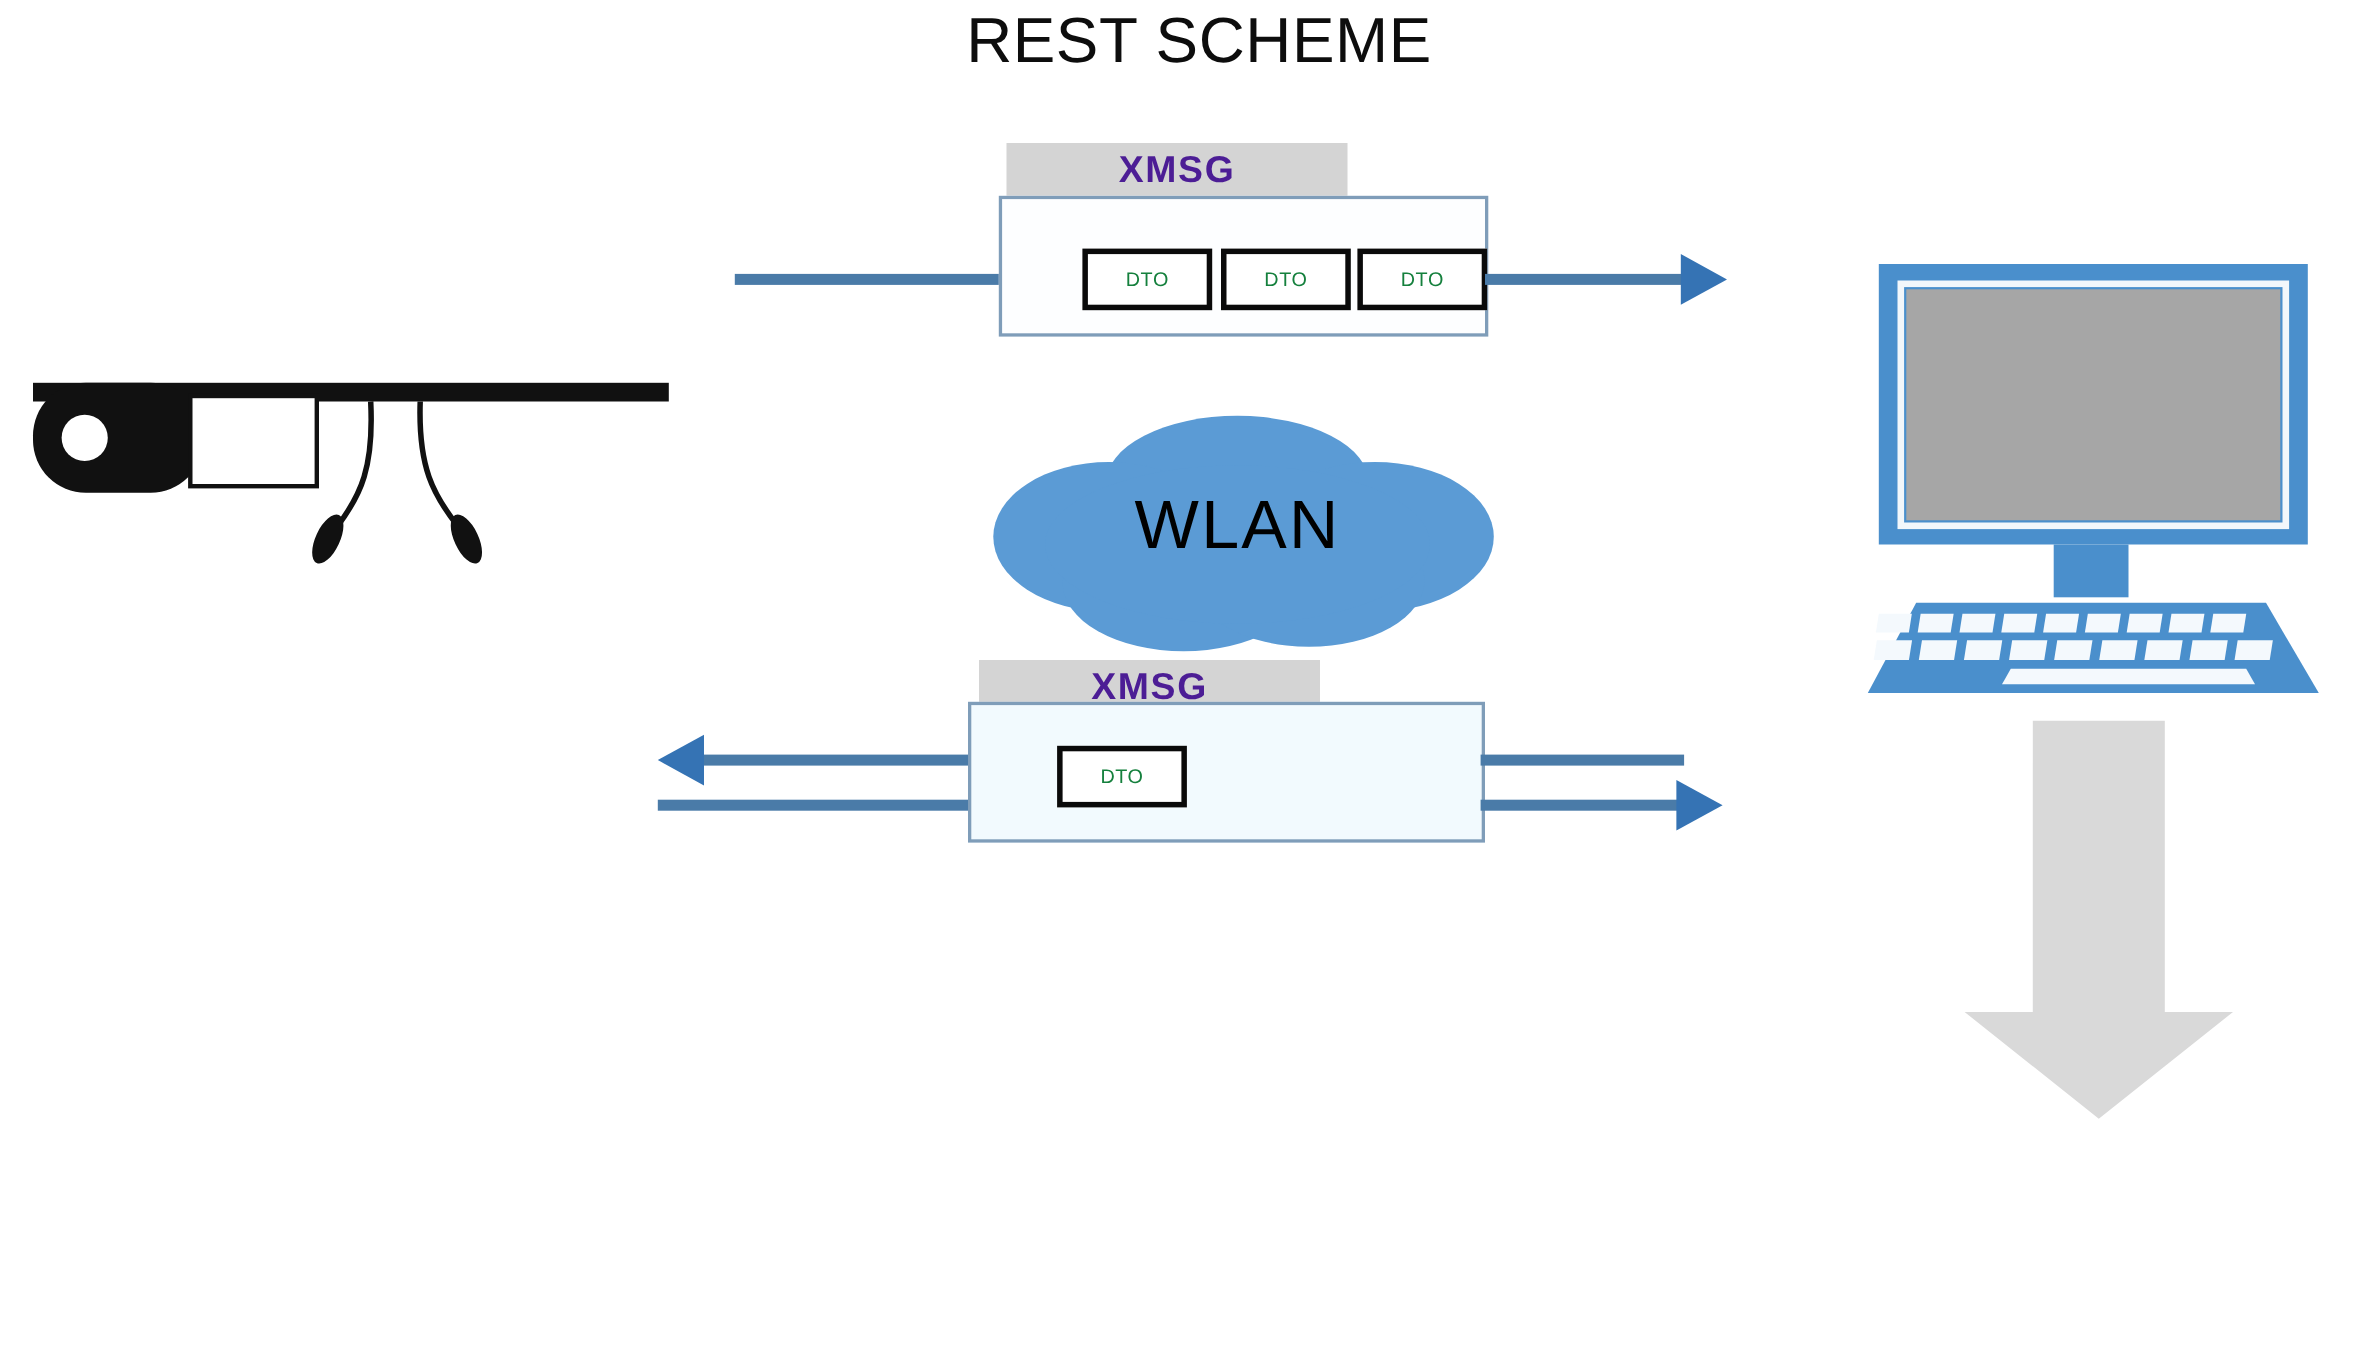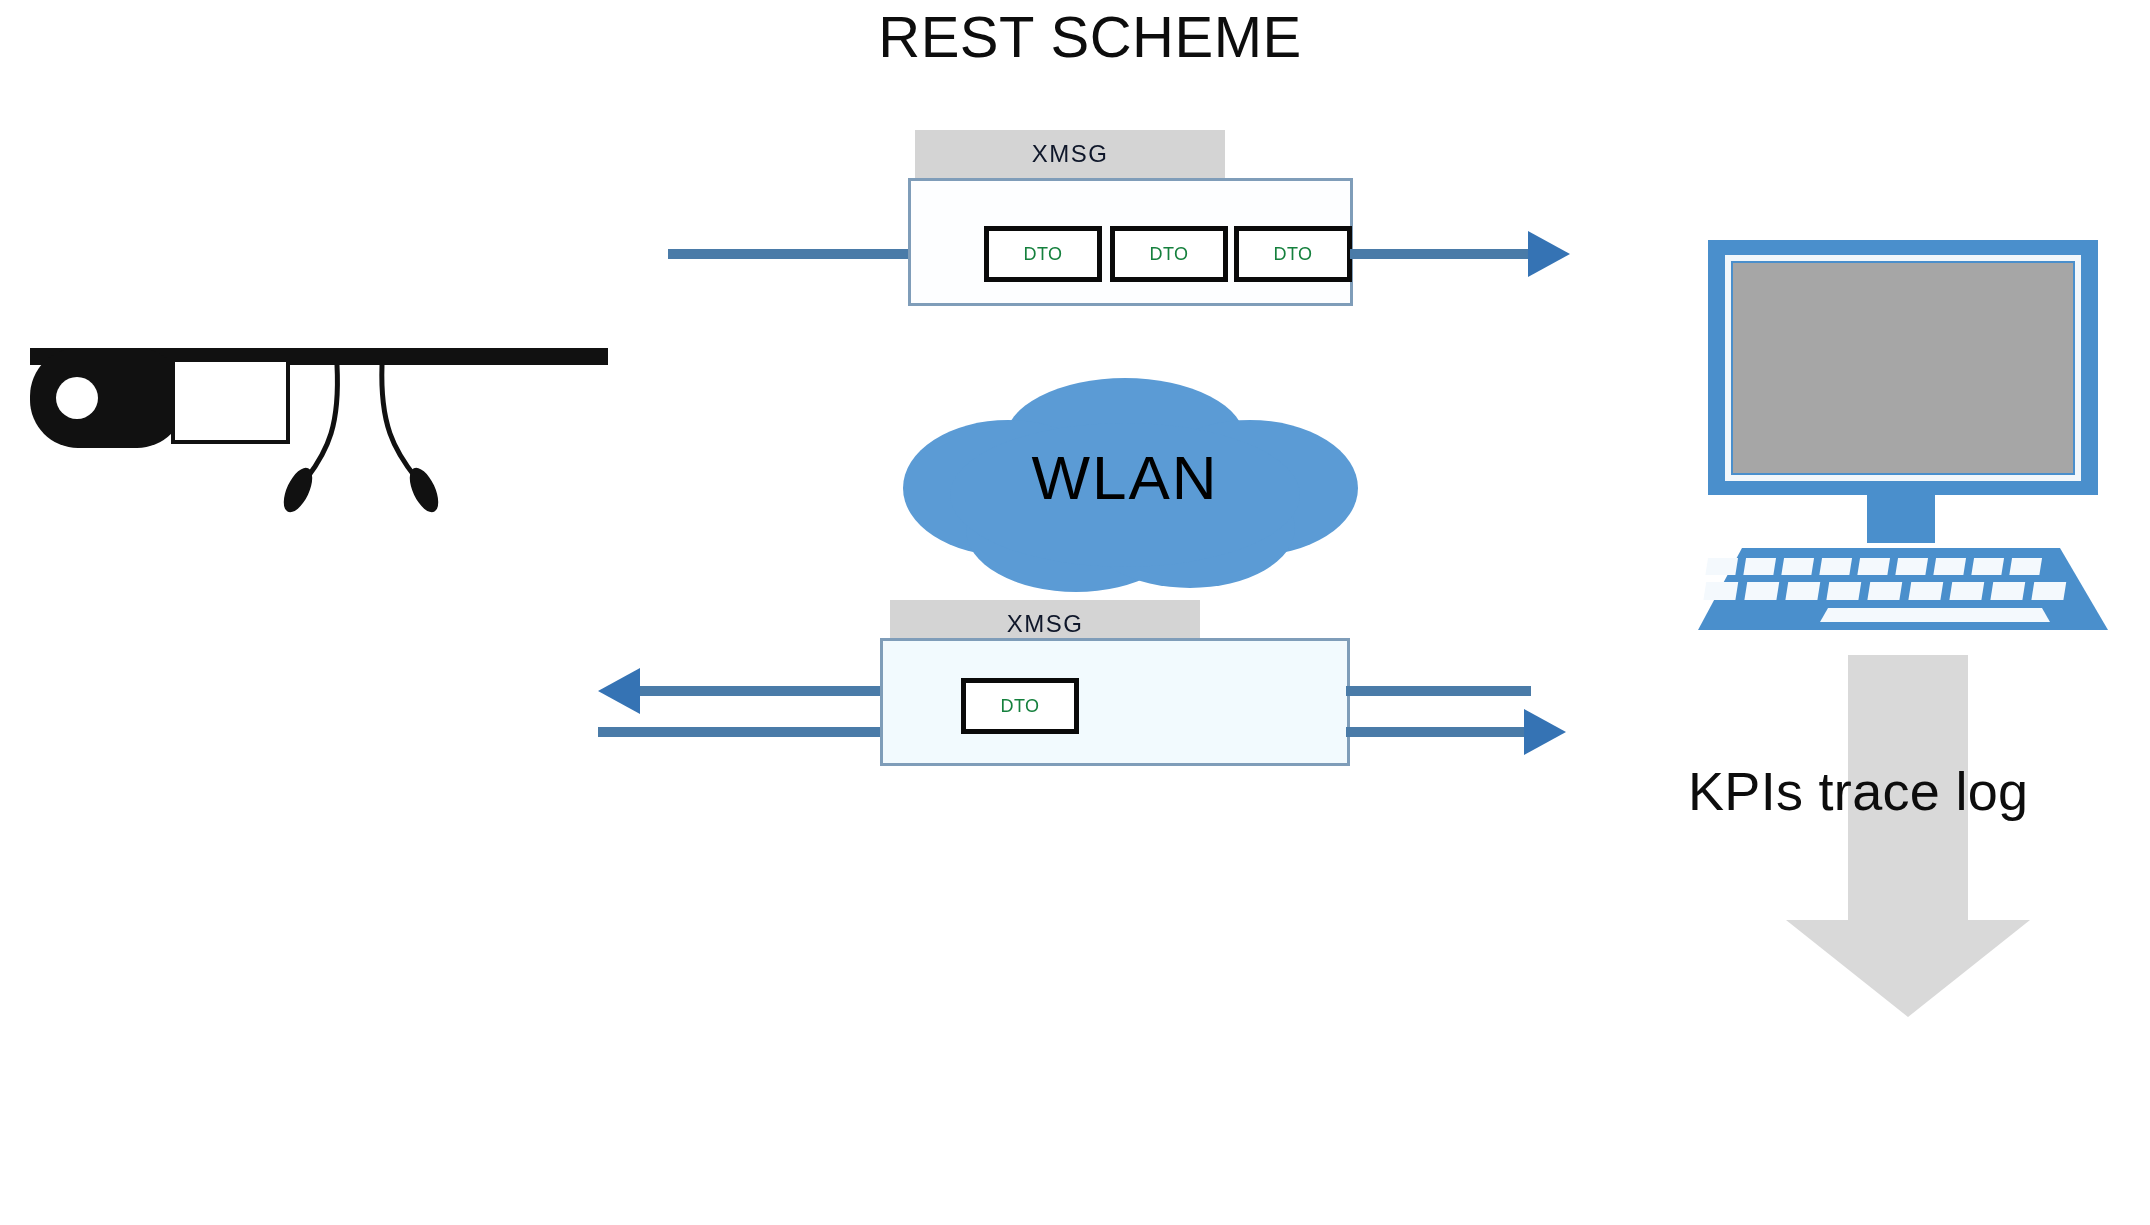--- a/index.html
+++ b/index.html
@@ -34,24 +34,24 @@
 
   
   .xmsg-band {
     position: absolute;
     background: #d4d4d4;
     display: flex;
     align-items: center;
     justify-content: center;
   }
   .xmsg-label {
-    font-size: 24px;
-    color: #0f172a;
+    font-size: 34px;
+    color: #4c1d95;
     letter-spacing: 1.5px;
-    font-weight: 400;
+    font-weight: 700;
     white-space: nowrap;
   }
 
   
   .msg-box {
     position: absolute;
     background: #fdfeff;
     border: 3px solid #7f9db9;
     box-sizing: border-box;
   }
@@ -258,21 +258,20 @@
       <path d="M 138 378 L 352 378 L 360 392 L 130 392 Z" fill="#f4f9fd"></path>
     </svg>
   </div>
 
   <div class="kpi-arrow" style="left:1780px; top:655px; width:260px; height:365px;">
     <svg width="260" height="365" viewBox="0 0 260 365" xmlns="http://www.w3.org/2000/svg">
       <path d="M 68 0 L 188 0 L 188 265 L 250 265 L 128 362 L 6 265 L 68 265 Z" fill="#d9d9d9"></path>
     </svg>
   </div>
 
-  <div class="kpi-label" style="left:1688px; top:760px;">KPIs trace log</div>
 
   <div class="docs" style="left:1730px; top:1010px; width:350px; height:210px;">
     <svg width="350" height="210" viewBox="0 0 350 210" xmlns="http://www.w3.org/2000/svg">
       <defs>
         <linearGradient id="sheetGrad" x1="0" y1="0" x2="0.6" y2="1">
           <stop offset="0%" stop-color="#ffffff"></stop>
           <stop offset="55%" stop-color="#e4f2fb"></stop>
           <stop offset="100%" stop-color="#b9dcf2"></stop>
         </linearGradient>
         <linearGradient id="sheetGrad2" x1="0" y1="0" x2="0.6" y2="1">

